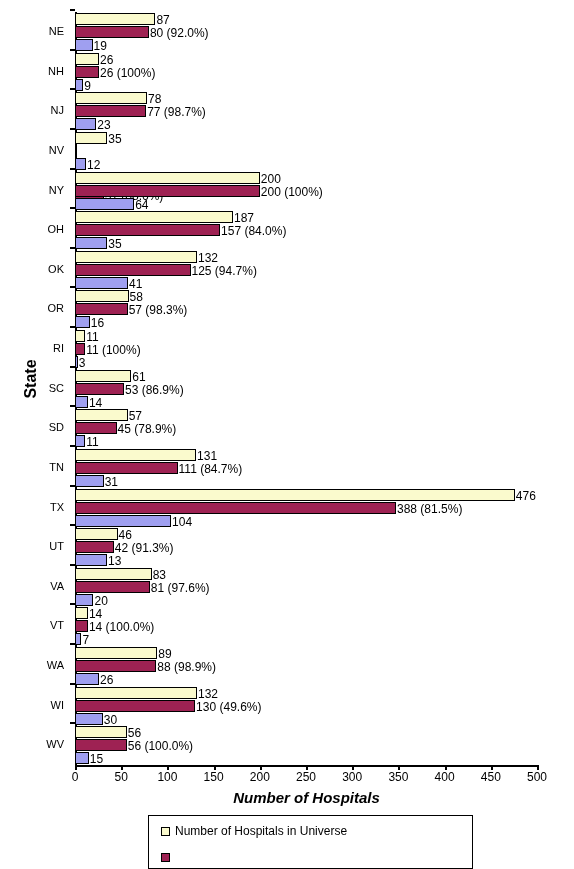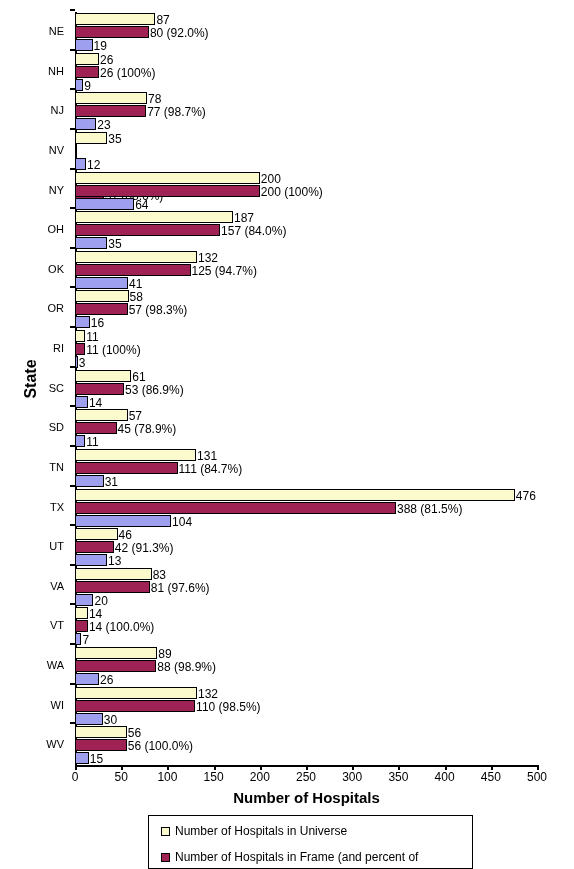--- a/index.html
+++ b/index.html
@@ -133,20 +133,21 @@
 
   #xlabel {
     position: absolute;
     left: 75px;
     top: 789px;
     width: 463px;
     text-align: center;
     font-size: 15px;
     font-weight: bold;
     color: #000;
+    font-style: italic;
   }
 
   
   #legend {
     position: absolute;
     left: 148px;
     top: 815px;
     width: 325px;
     height: 54px;
     border: 1px solid #000;
@@ -409,21 +410,21 @@
             <span class="bar-value">26</span>
           </div>
         </div>
         <div class="group" style="top: 674.737px;">
           <div class="group-tick top"></div>
           <div class="state-label">WI</div>
           <div class="bar s0" style="width: 121.968px; background: rgb(250, 250, 205);">
             <span class="bar-value">132</span>
           </div>
           <div class="bar s1" style="width: 120.12px; background: rgb(158, 34, 83);">
-            <span class="bar-value">110 (98.5%)</span>
+            <span class="bar-value">130 (49.6%)</span>
           </div>
           <div class="bar s2" style="width: 27.72px; background: rgb(159, 159, 240);">
             <span class="bar-value">30</span>
           </div>
         </div>
         <div class="group" style="top: 714.368px;">
           <div class="group-tick top"></div>
           <div class="state-label">WV</div>
           <div class="bar s0" style="width: 51.744px; background: rgb(250, 250, 205);">
             <span class="bar-value">56</span>
@@ -465,17 +466,16 @@
 
   <div id="xlabel">Number of Hospitals</div>
 
   <div id="legend">
       <div class="legend-row r0">
         <span class="legend-swatch" style="background: rgb(250, 250, 205);"></span>
         <span class="legend-text">Number of  Hospitals in Universe</span>
       </div>
       <div class="legend-row r1">
         <span class="legend-swatch" style="background: rgb(158, 34, 83);"></span>
-        <span class="legend-text">Number of  Hospitals in Frame (and percent of</span>
       </div>
     </div>
 
 </div>
 
 </body></html>

